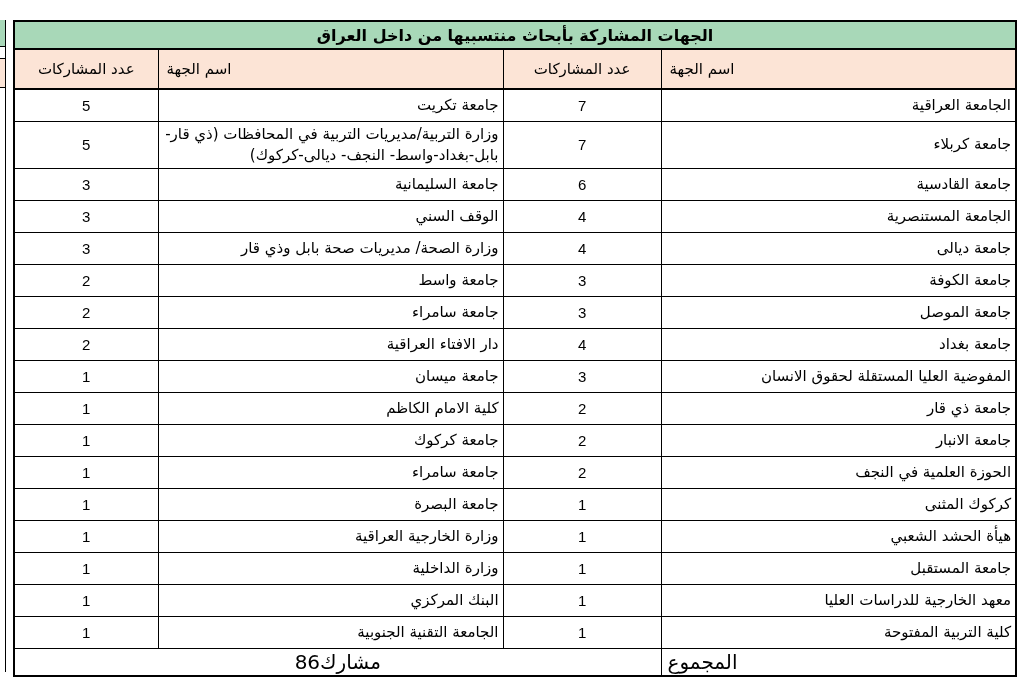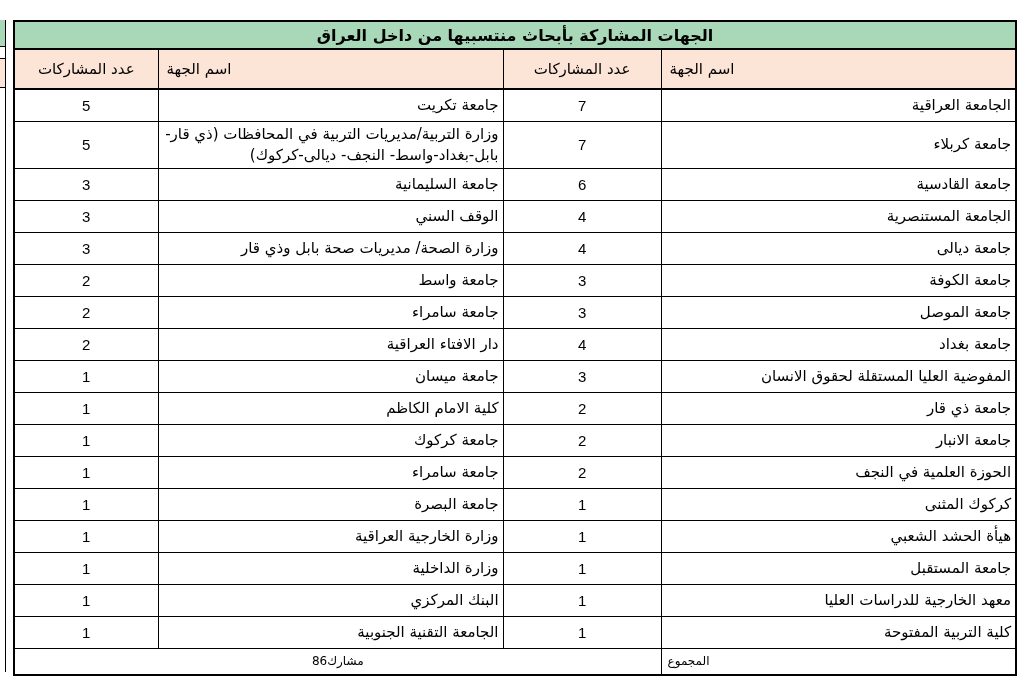--- a/index.html
+++ b/index.html
@@ -40,21 +40,21 @@
 
   td.name-cell {
     font-size: 15px; text-align: right; vertical-align: middle;
     padding: 2px 4px; height: 32px; line-height: 1.4; color: #000;
   }
   td.count-cell {
     font-size: 15px; text-align: center; vertical-align: middle;
     font-family: "Liberation Sans", "DejaVu Sans", sans-serif; color: #000;
   }
 
-  tr.total-row td { height: 27px; font-size: 12px; vertical-align: middle; color: #000; }
+  tr.total-row td { height: 27px; font-size: 20px; vertical-align: middle; color: #000; }
   td.total-label { text-align: left; padding: 0 6px; }
   td.total-value { text-align: center; }
 </style>
 </head>
 <body>
 
 <div class="edge-sliver">
   <div class="seg-green"></div>
   <div class="seg-gap"></div>
   <div class="seg-peach"></div>

